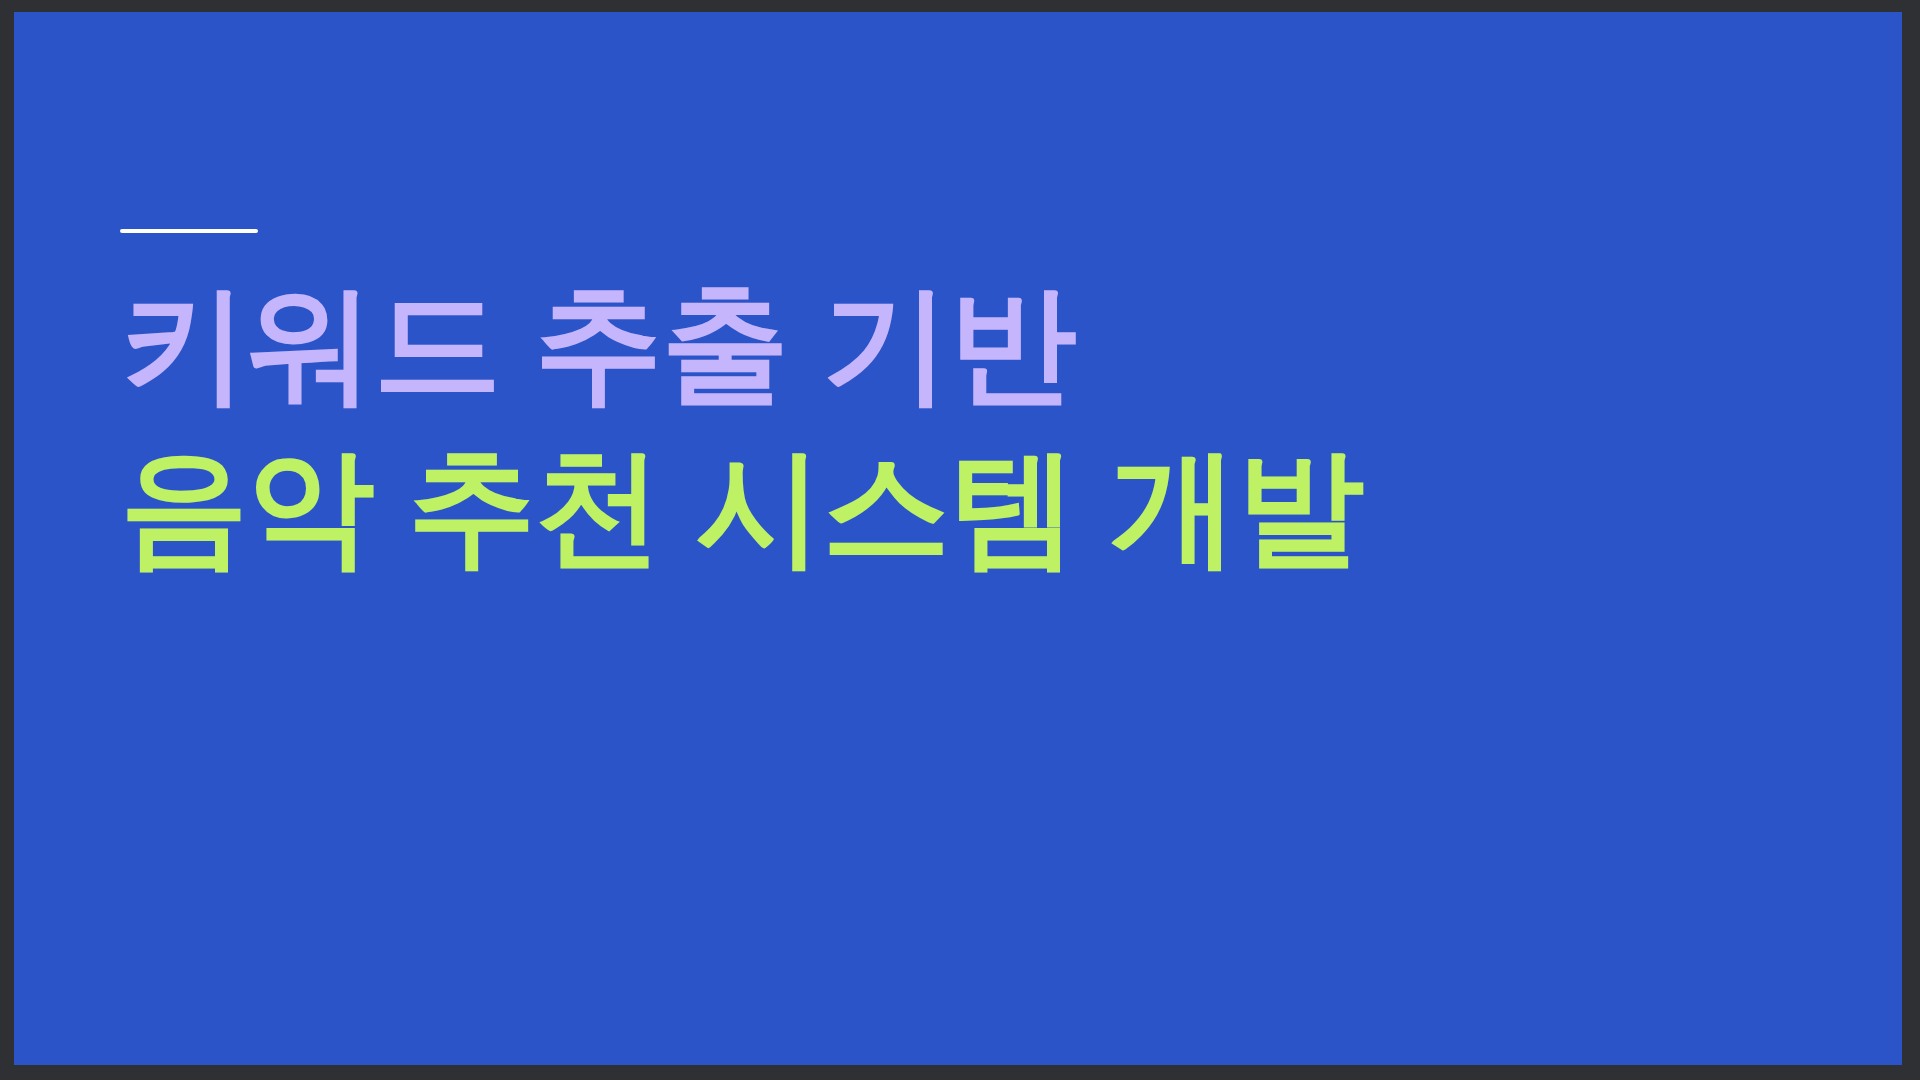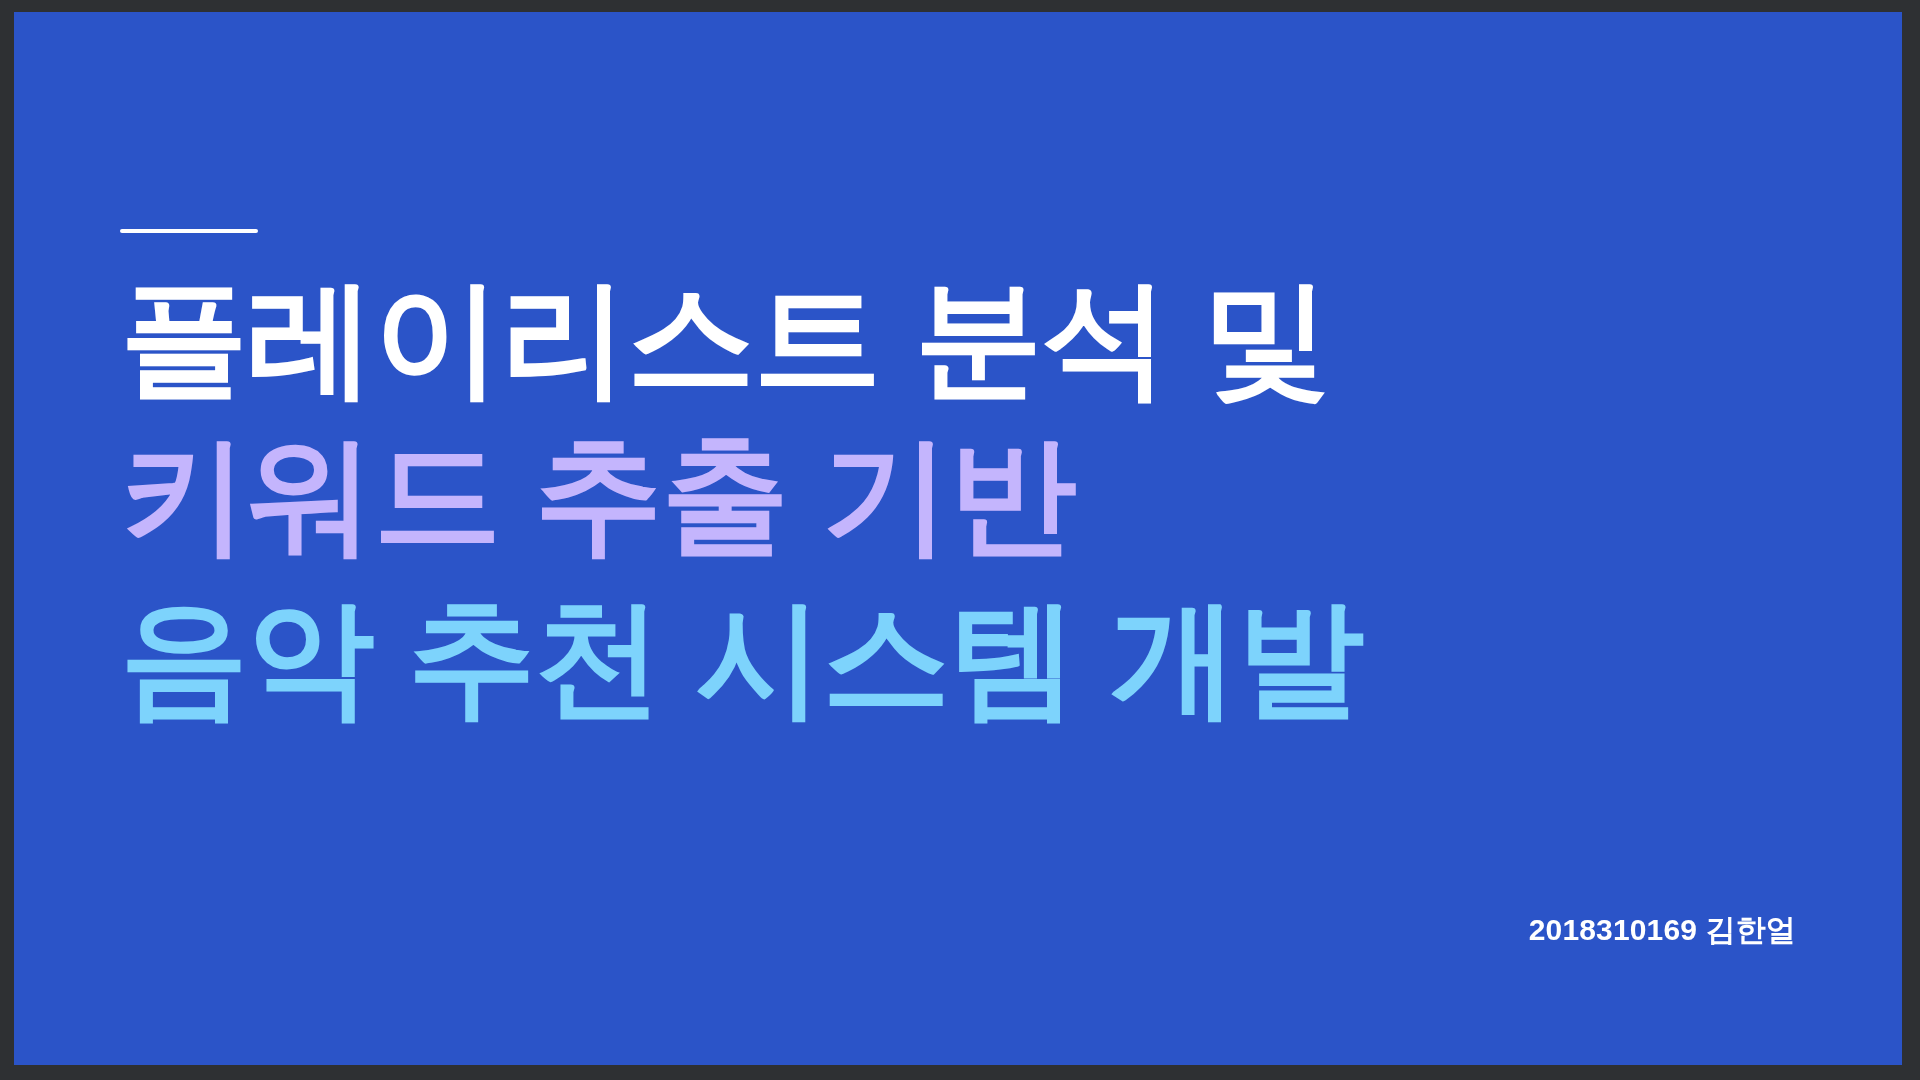--- a/index.html
+++ b/index.html
@@ -89,21 +89,19 @@
 </head>
 <body>
 
 <div id="viewer-frame" style="background: rgb(46, 48, 51);">
 
   <div id="slide" style="background: rgb(43, 84, 200);">
 
     <div id="accent-rule" style="background: rgb(255, 255, 255);"></div>
 
     <div id="title-block">
-      <div class="title-line primary" id="title-line-1" style="color: rgb(255, 255, 255);">플레이리스트 분석 및</div>
       <div class="title-line secondary" id="title-line-2" style="color: #c4b5fd;">키워드 추출 기반</div>
-      <div class="title-line secondary" id="title-line-3" style="color: #7dd3fc;">음악 추천 시스템 개발</div>
+      <div class="title-line secondary" id="title-line-3" style="color: #bef264;">음악 추천 시스템 개발</div>
     </div>
 
-    <div id="author-line" style="color: rgb(255, 255, 255);">2018310169 김한얼</div>
 
   </div>
 </div>
 
 </body></html>

